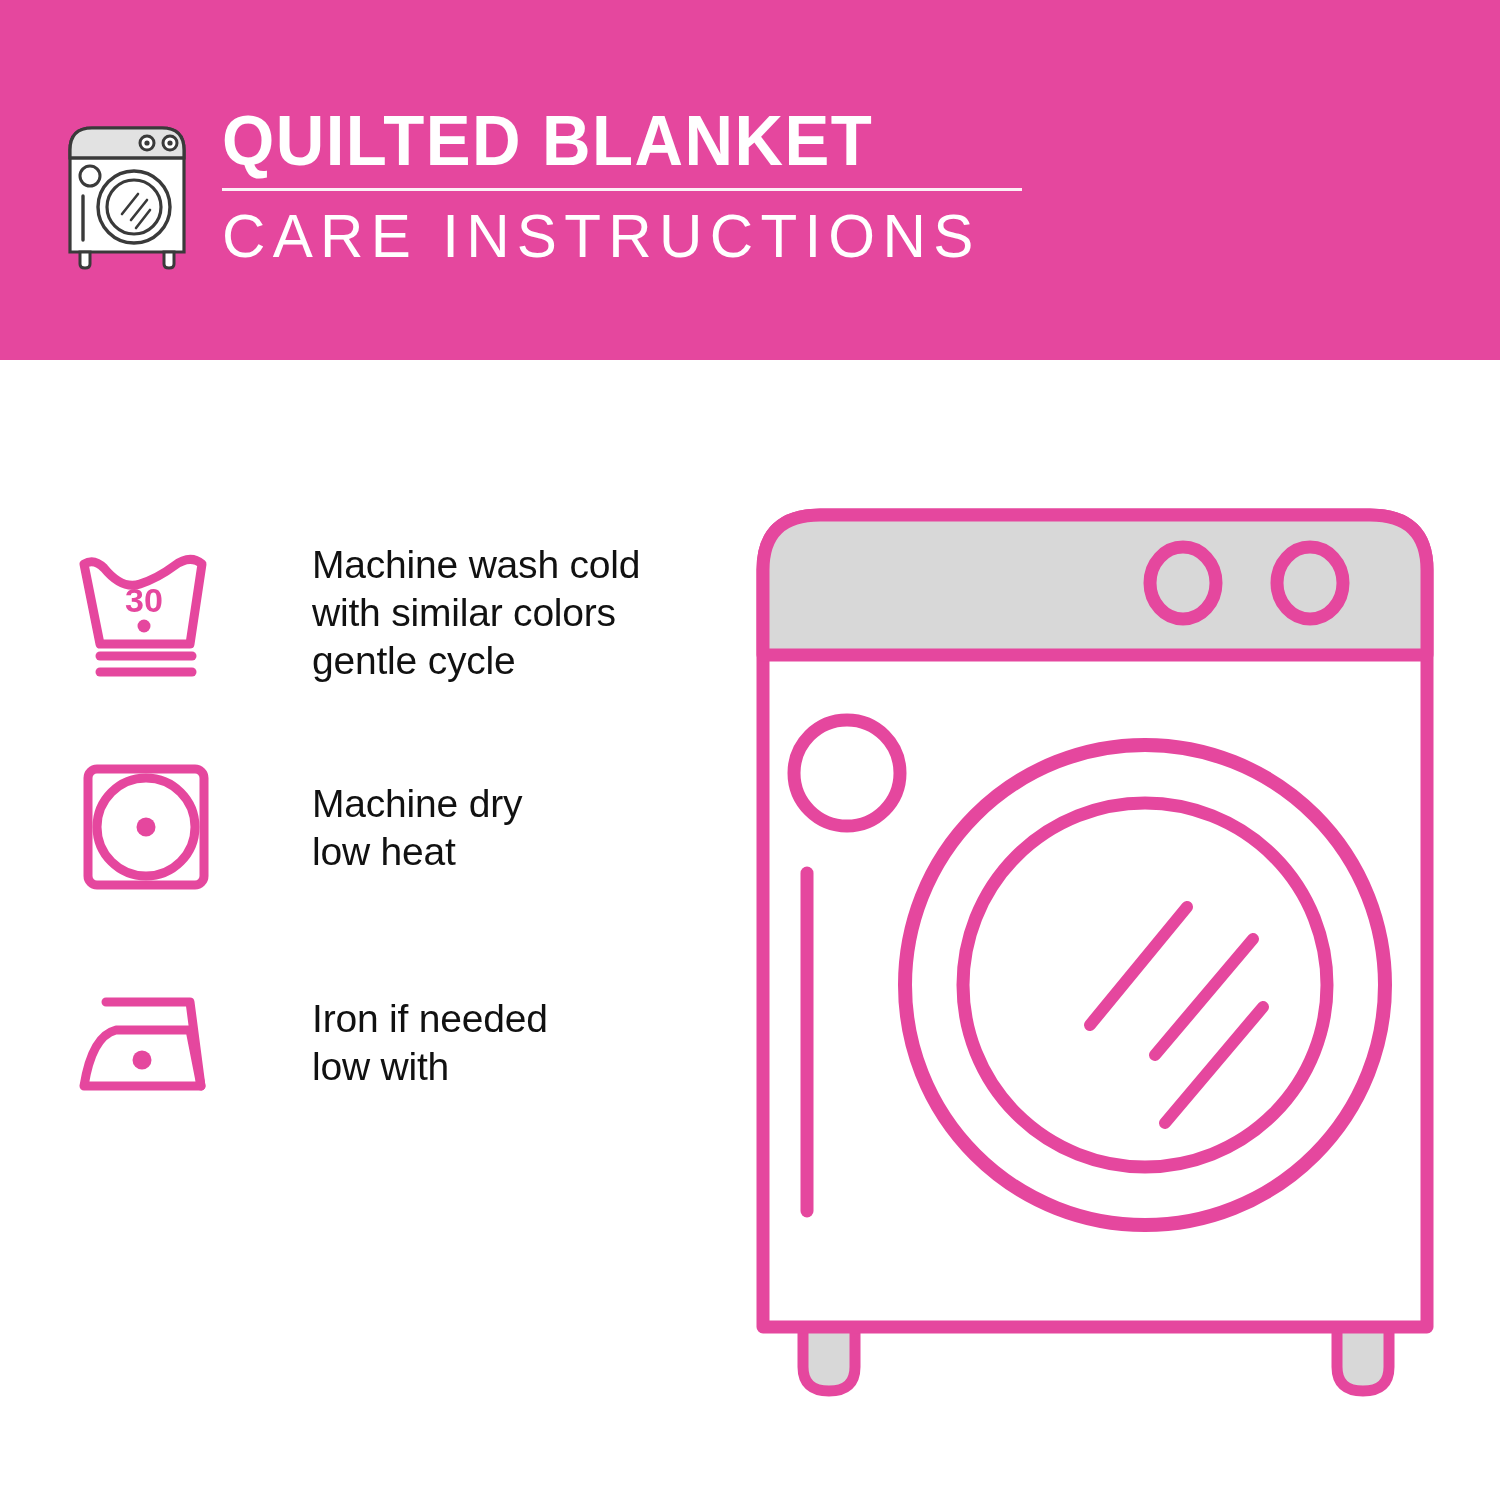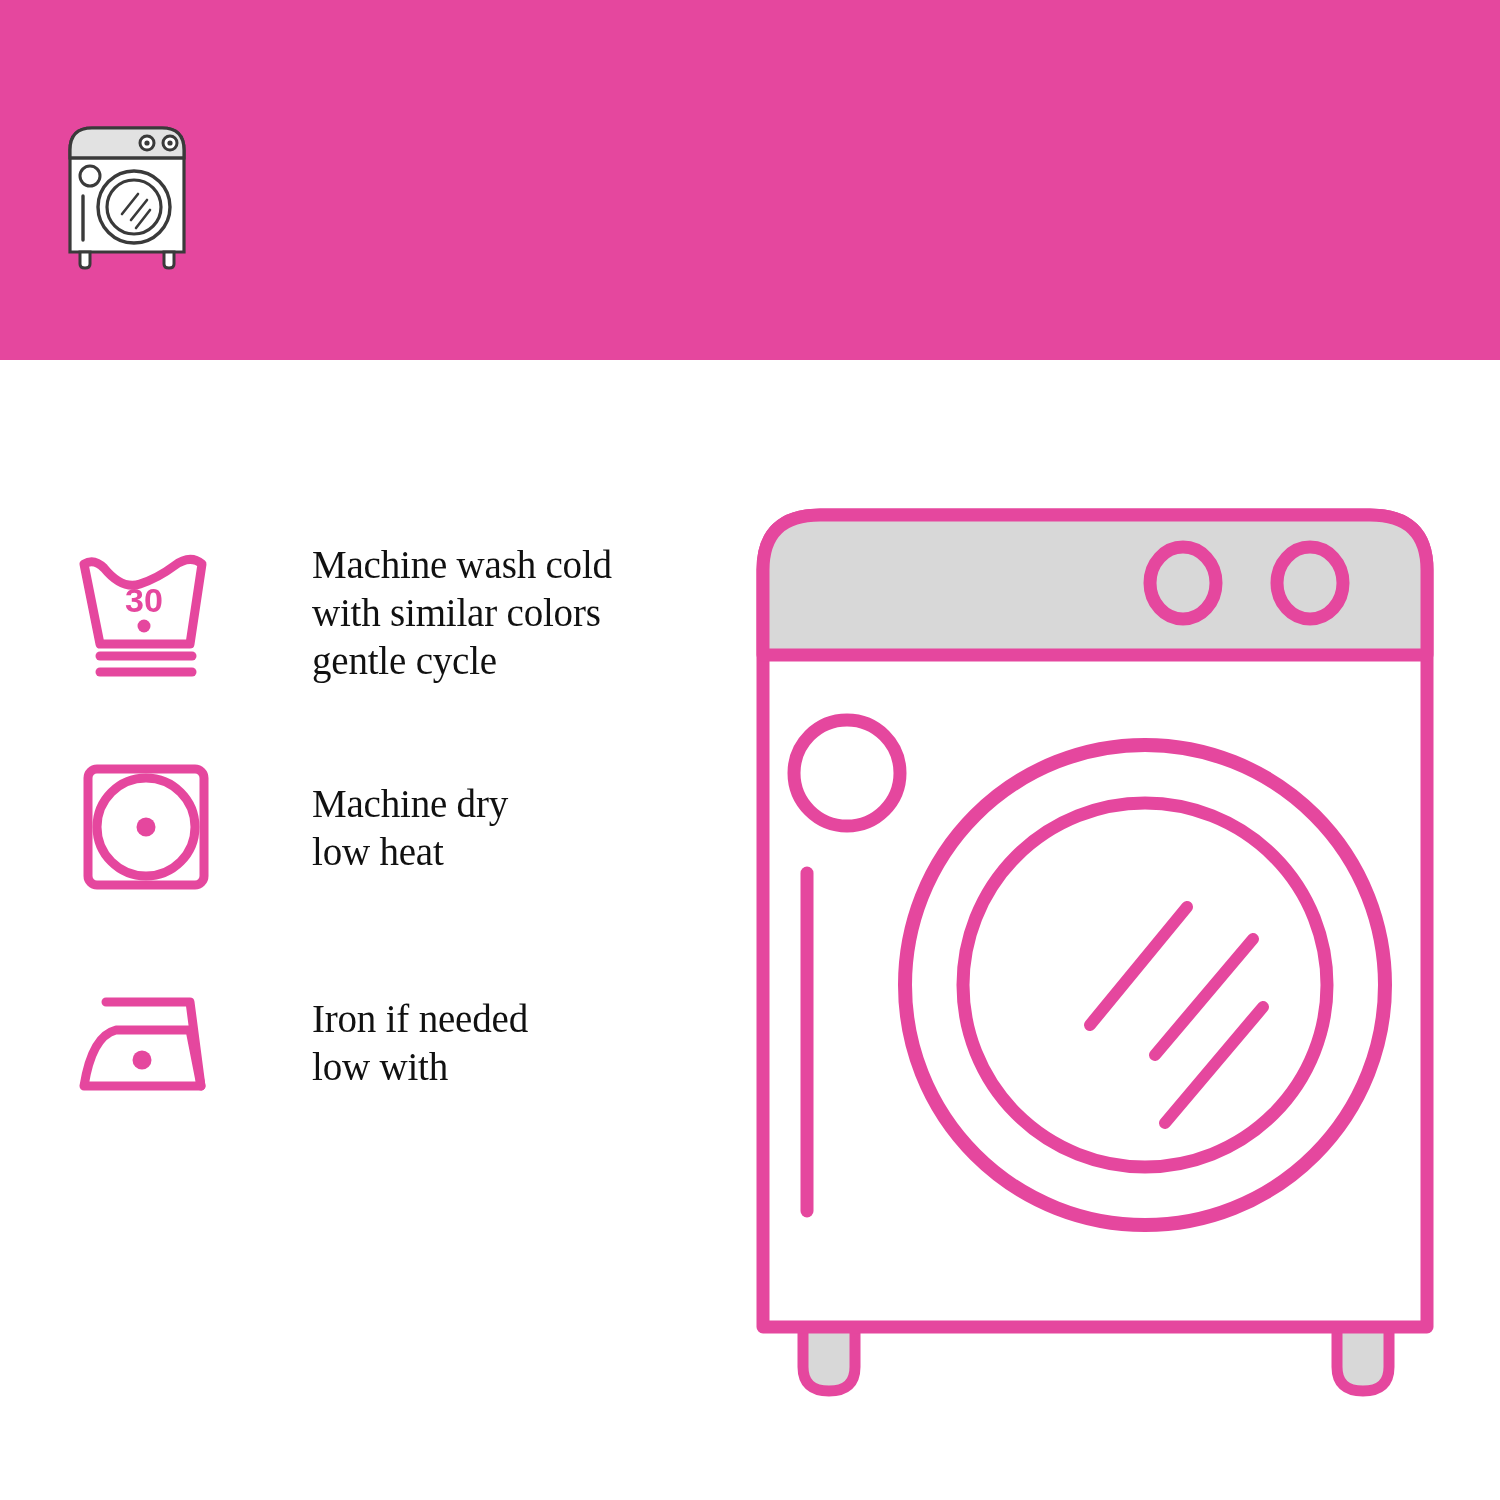--- a/index.html
+++ b/index.html
@@ -91,21 +91,21 @@
   }
   .care-symbol {
     width: 175px;
     flex: 0 0 auto;
     display: flex;
     align-items: center;
     justify-content: flex-start;
   }
   .care-label {
     margin-left: 55px;
-    font-family: Liberation Serif, serif;
+    font-family: Liberation Sans, sans-serif;
     font-size: 39px;
     line-height: 48px;
     color: #111111;
     font-weight: 400;
     letter-spacing: -0.2px;
     white-space: pre-line;
   }
 
   
   .washer-art {
@@ -145,20 +145,25 @@
           <circle cx="72" cy="97" r="27" fill="#ffffff" stroke="#3a3a3a" stroke-width="3.2"></circle>
           <line x1="60" y1="104" x2="76" y2="84" stroke="#3a3a3a" stroke-width="2.6" stroke-linecap="round"></line>
           <line x1="69" y1="110" x2="85" y2="90" stroke="#3a3a3a" stroke-width="2.6" stroke-linecap="round"></line>
           <line x1="74" y1="118" x2="88" y2="100" stroke="#3a3a3a" stroke-width="2.6" stroke-linecap="round"></line>
 
           <path d="M18 142 L18 154 Q18 158 23 158 Q28 158 28 154 L28 142 Z" fill="#ffffff" stroke="#3a3a3a" stroke-width="3"></path>
           <path d="M102 142 L102 154 Q102 158 107 158 Q112 158 112 154 L112 142 Z" fill="#ffffff" stroke="#3a3a3a" stroke-width="3"></path>
         </svg>
       </div>
 
+      <div class="header-text">
+        <div class="title">QUILTED BLANKET</div>
+        <div class="title-rule"></div>
+        <div class="subtitle">CARE INSTRUCTIONS</div>
+      </div>
 
     </div>
   </div>
 
   <div class="care-list">
 
     <div class="care-row">
       <div class="care-symbol">
         <svg viewBox="0 0 175 150" width="175" height="150" aria-hidden="true">
           <g fill="none" stroke="#e5479e" stroke-width="9" stroke-linecap="round" stroke-linejoin="round">

